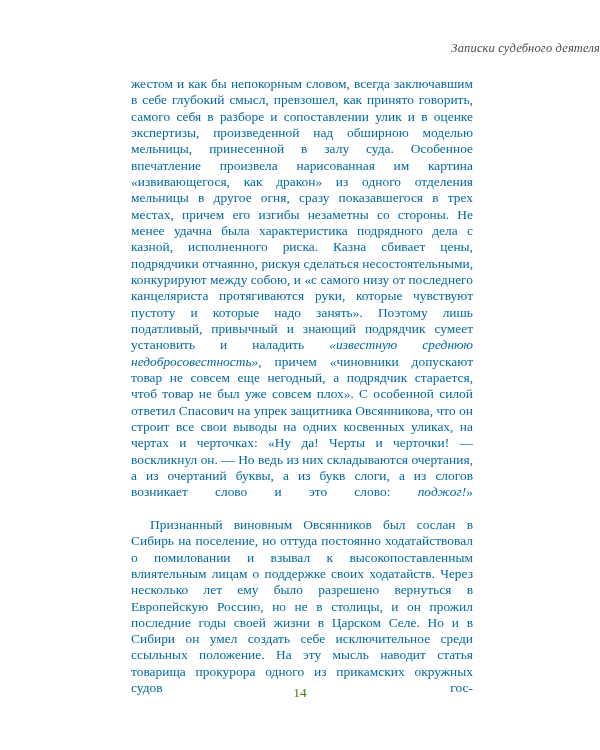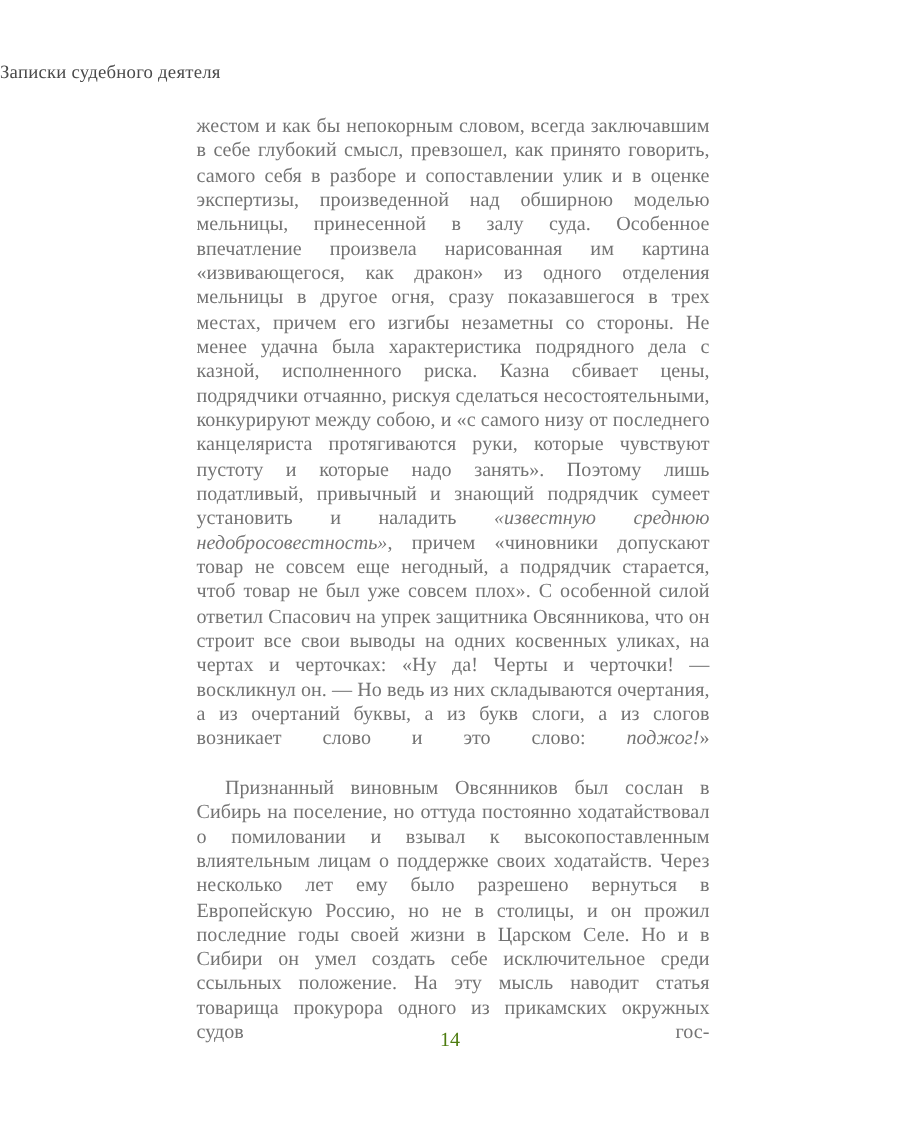--- a/index.html
+++ b/index.html
@@ -19,41 +19,42 @@
     width: 600px;
     height: 750px;
     background: #ffffff;
     box-sizing: border-box;
   }
   .running-header {
     position: absolute;
     top: 41px;
     left: 0;
     width: 600px;
-    text-align: left;
+    text-align: right;
+    font-style: italic;
     font-size: 12.5px;
     letter-spacing: 0.15px;
     color: #4a4a4a;
     white-space: nowrap;
   }
   .text-column {
     position: absolute;
     top: 76px;
     left: 131px;
     width: 342px;
   }
   .para {
     margin: 0;
     font-size: 13.4px;
     line-height: 16.33px;
     text-align: justify;
     text-justify: inter-word;
     hyphens: manual;
     -webkit-hyphens: manual;
-    color: #737373;
+    color: #0369a1;
     letter-spacing: 0.02px;
   }
   .para.indented {
     text-indent: 19px;
   }
   .para .it {
     font-style: italic;
   }
   
   .para.continued::after {

